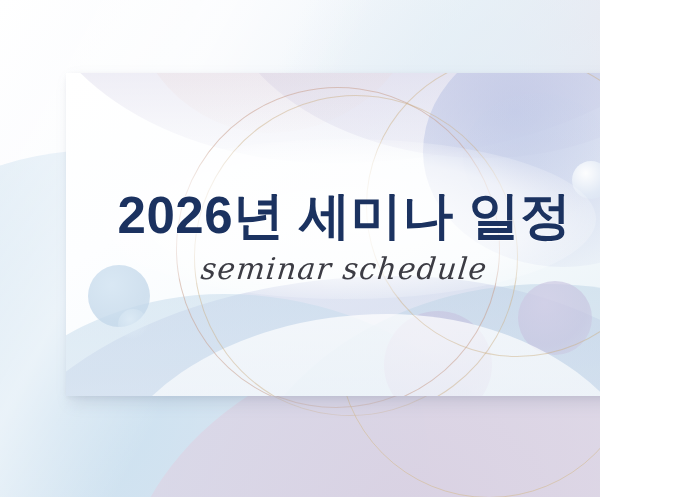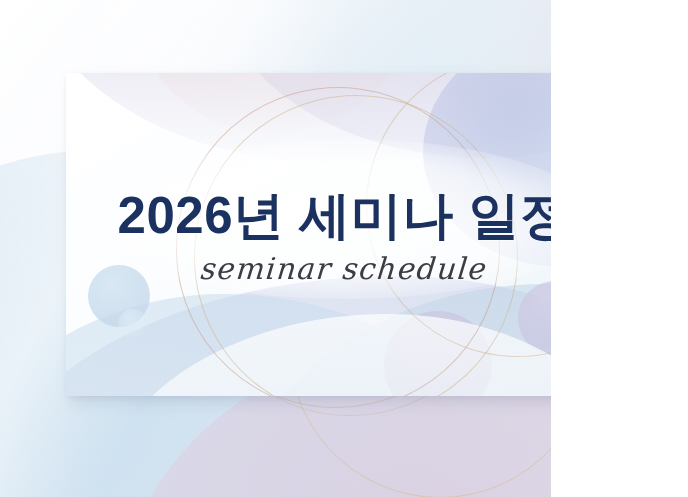--- a/index.html
+++ b/index.html
@@ -7,21 +7,21 @@
     padding: 0;
     background: #ffffff;
   }
   body {
     font-family: "Liberation Sans", sans-serif;
   }
 
   
   #stage {
     position: relative;
-    width: 551px;
+    width: 600px;
     height: 497px;
     overflow: hidden;
     background: #f4f5f9;
   }
 
   
   .bg-base {
     position: absolute;
     inset: 0;
     background:

